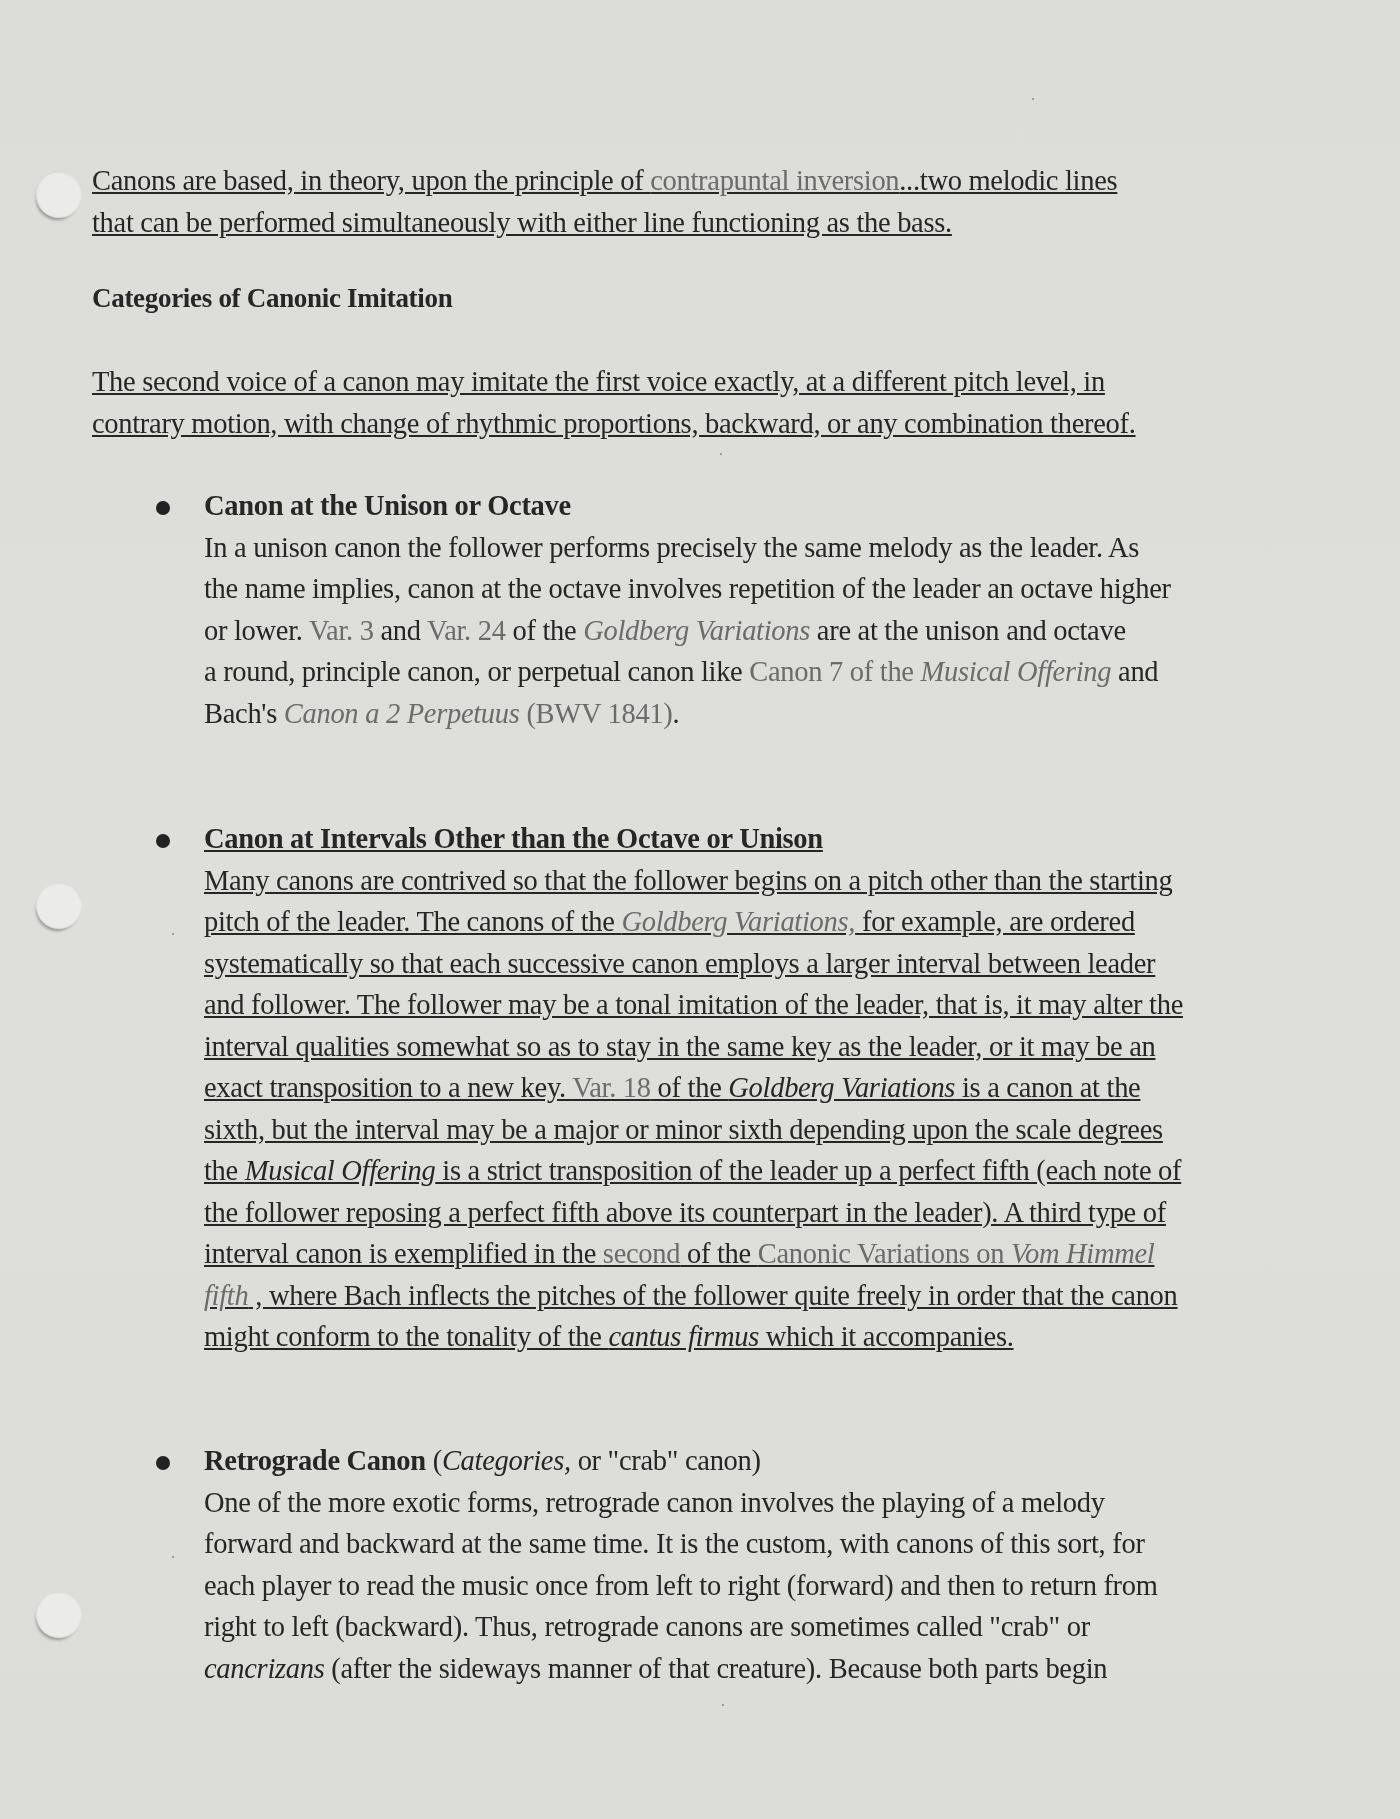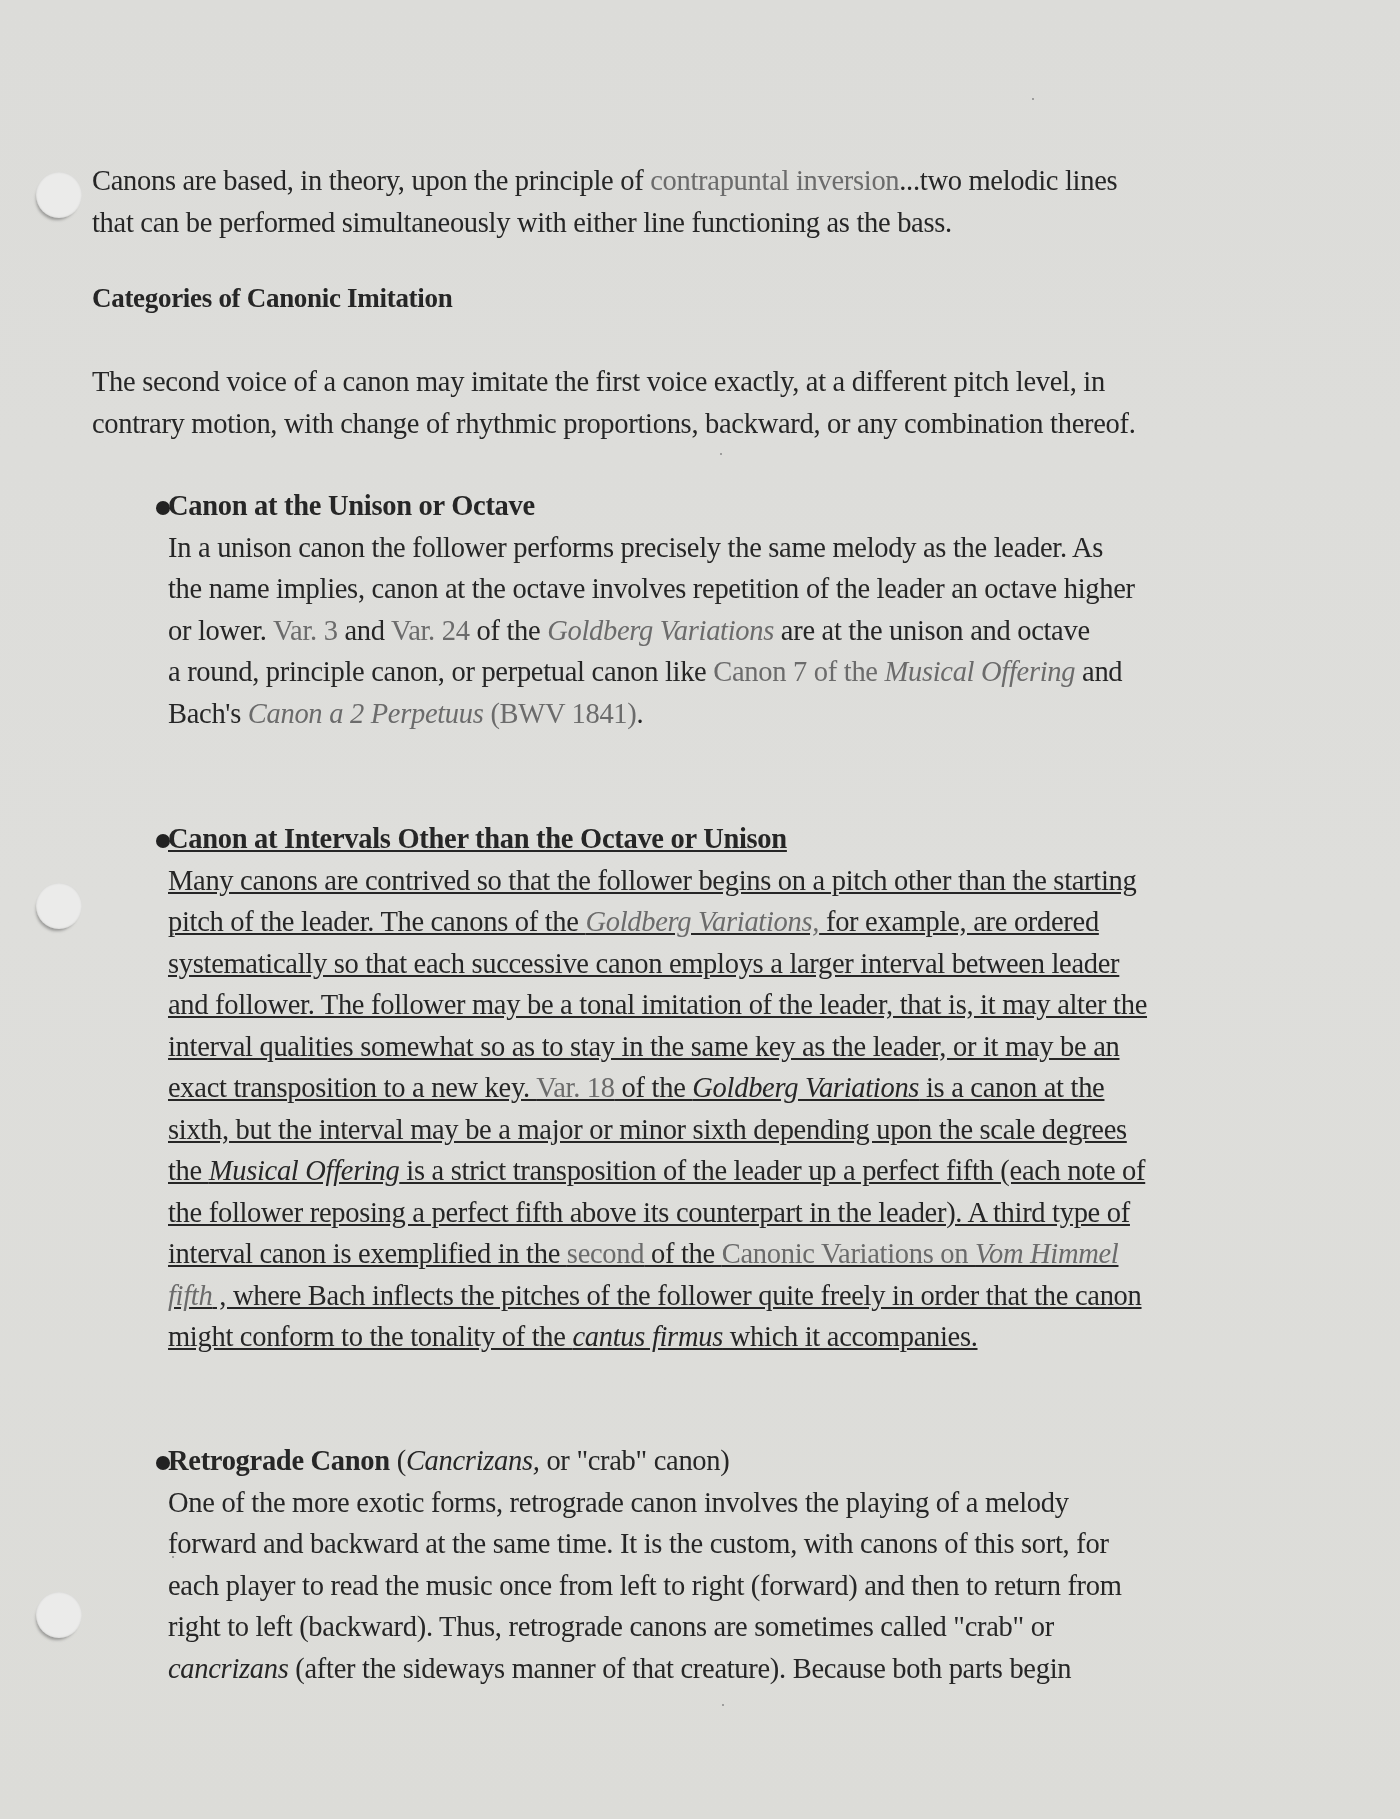--- a/index.html
+++ b/index.html
@@ -16,33 +16,34 @@
   }
   .hole {
     position: absolute; width: 46px; height: 46px; border-radius: 50%;
     background: #ebebea;
     box-shadow: inset 0 0 2px #c8c8c6, -2px 4px 3px -2px #9a9a98;
   }
   .text {
     position: absolute; left: 92px; width: 1250px;
     font-size: 28.5px; line-height: 41.5px;
     letter-spacing: -0.3px;
+    text-decoration: underline;
   }
   .p1 { top: 160px; }
   .h { position: absolute; left: 92px; top: 283px; font-weight: bold; font-size: 27px; letter-spacing: -0.3px; }
   .p2 { top: 361px; }
   .bullet {
     position: absolute; left: 152px; width: 1150px;
     font-size: 28.5px; line-height: 41.5px; letter-spacing: -0.3px;
   }
   .bullet .dot {
     position: absolute; left: 4px; top: 16px; width: 14px; height: 14px;
     border-radius: 50%; background: #222;
   }
-  .bullet .body { margin-left: 16px; }
+  .bullet .body { margin-left: 52px; }
   .bullet .title { font-weight: bold; }
   .ref { color: #6b6b6b; }
   .i { font-style: italic; }
   .b1 { top: 485px; }
   .b2 { top: 818px; text-decoration: underline; }
   .b3 { top: 1440px; }
   .line { display: block; white-space: nowrap; }
   .speck { position:absolute; width:2px; height:2px; background:#888; border-radius:50%; }
 </style>
 </head>
@@ -99,21 +100,21 @@
       <span class="line">the follower reposing a perfect fifth above its counterpart in the leader). A third type of</span>
       <span class="line"><span>interval canon is exemplified in the </span><span class="ref">second</span><span> of the </span><span class="ref">Canonic Variations on </span><span class="ref i">Vom Himmel</span></span>
       <span class="line"><span class="ref i">fifth</span><span> , where Bach inflects the pitches of the follower quite freely in order that the canon</span></span>
       <span class="line"><span>might conform to the tonality of the </span><span class="i">cantus firmus</span><span>  which it accompanies.</span></span>
     </div>
   </div>
 
   <div class="bullet b3">
     <span class="dot"></span>
     <div class="body">
-      <span class="line"><span class="title">Retrograde Canon</span><span> (</span><span class="i">Cancrizans,</span><span> or "crab" canon)</span></span>
+      <span class="line"><span class="title">Retrograde Canon</span><span> (</span><span class="i">Categories,</span><span> or "crab" canon)</span></span>
       <span class="line">One of the more exotic forms, retrograde canon involves the playing of a melody</span>
       <span class="line">forward and backward at the same time. It is the custom, with canons of this sort, for</span>
       <span class="line">each player to read the music once from left to right (forward) and then to return from</span>
       <span class="line">right to left (backward). Thus, retrograde canons are sometimes called "crab" or</span>
       <span class="line"><span class="i">cancrizans</span><span>  (after the sideways manner of that creature). Because both parts begin</span></span>
     </div>
   </div>
 
 </div>
 

